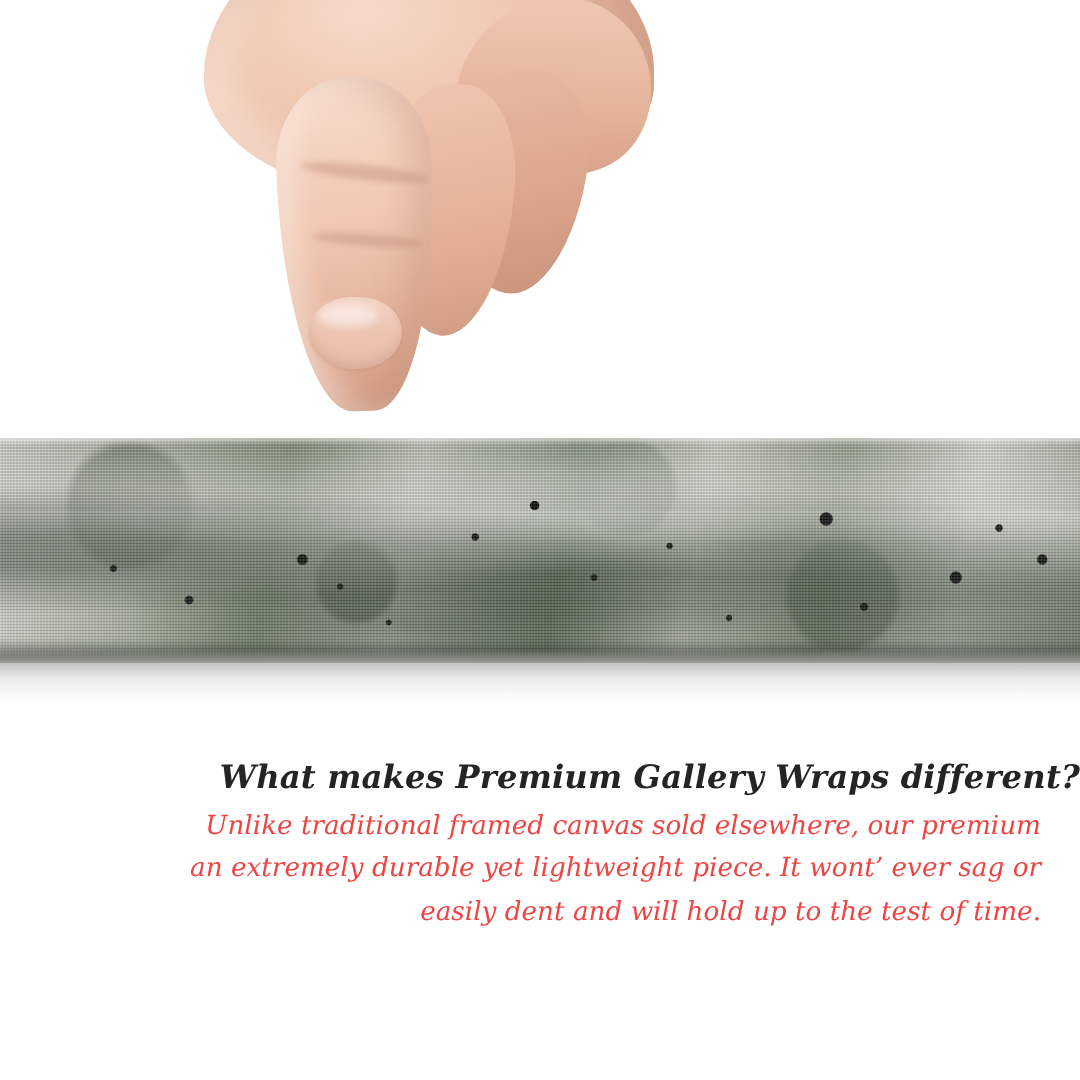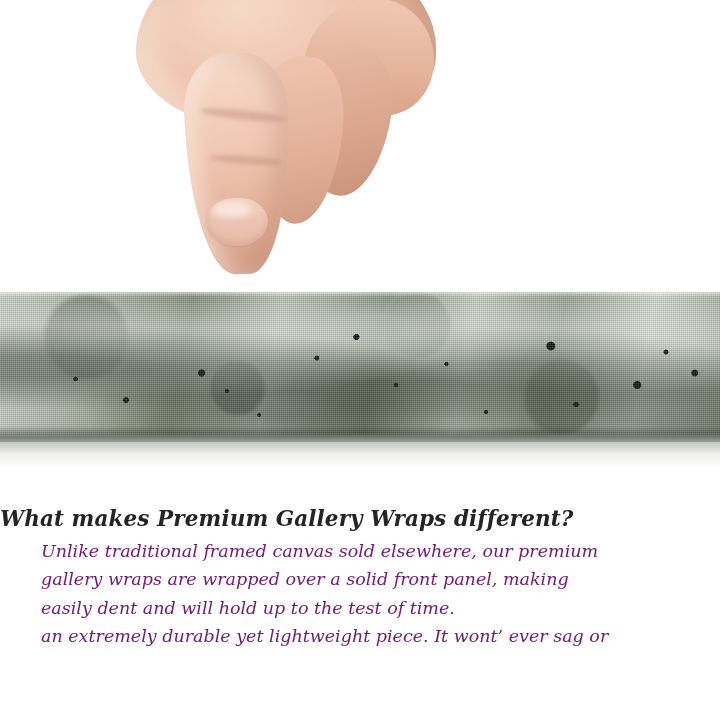--- a/index.html
+++ b/index.html
@@ -216,39 +216,39 @@
     background: linear-gradient(180deg, rgba(120,126,120,0.45) 0%, rgba(160,164,158,0.18) 45%, rgba(255,255,255,0) 100%);
     pointer-events: none;
   }
 
   
   .copy-block {
     position: absolute;
     left: 0;
     top: 470px;
     width: 720px;
-    text-align: left;
+    text-align: right;
     color: #2b2b2b;
     font-family: "DejaVu Serif", serif;
   }
   .copy-heading {
     font-size: 21.5px;
     font-style: italic;
     font-weight: 600;
     letter-spacing: 0.1px;
     margin: 36px 0 6px 0;
     color: #242424;
   }
   .copy-body {
     font-size: 17.5px;
     font-style: italic;
     font-weight: 400;
     line-height: 1.62;
-    color: #701a75;
-    padding: 0 41px;
+    color: #ef4444;
+    padding: 0 26px;
   }
   .copy-body .line {
     display: block;
     white-space: nowrap;
   }
 </style>
 </head>
 <body>
 
 <div class="product-image">
@@ -273,19 +273,18 @@
     <div class="weave"></div>
     <div class="edge-top"></div>
     <div class="edge-bottom"></div>
   </div>
   <div class="wrap-shadow"></div>
 
   <div class="copy-block">
     <div class="copy-heading">What makes Premium Gallery Wraps different?</div>
     <div class="copy-body">
       <span class="line">Unlike traditional framed canvas sold elsewhere, our premium</span>
-      <span class="line">gallery wraps are wrapped over a solid front panel, making</span>
+      <span class="line">an extremely durable yet lightweight piece. It wont’ ever sag or</span>
       <span class="line">easily dent and will hold up to the test of time.</span>
-      <span class="line">an extremely durable yet lightweight piece. It wont’ ever sag or</span>
     </div>
   </div>
 
 </div>
 
 </body></html>

